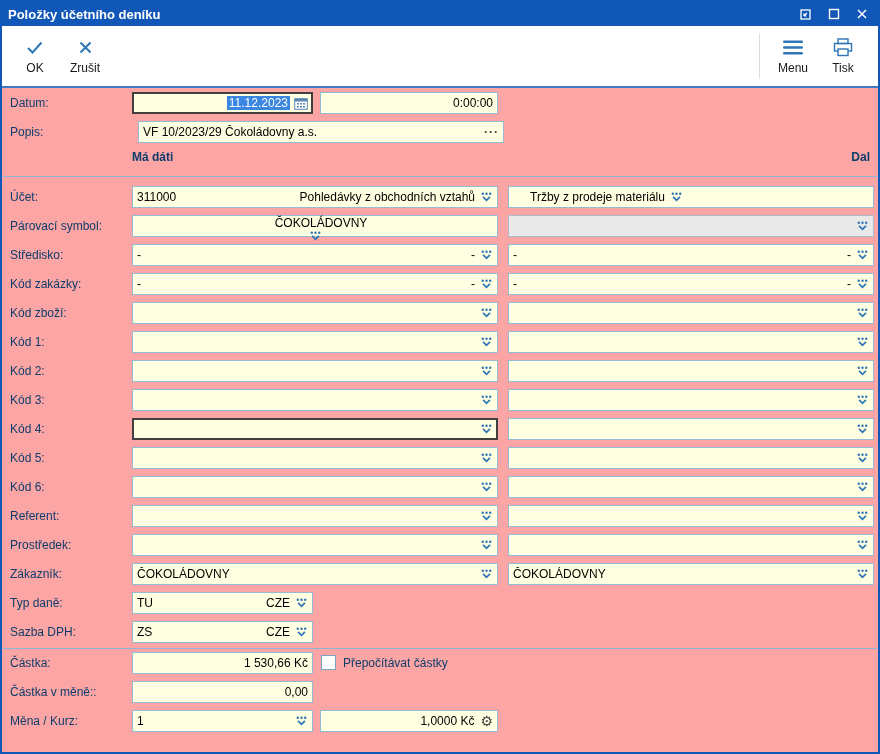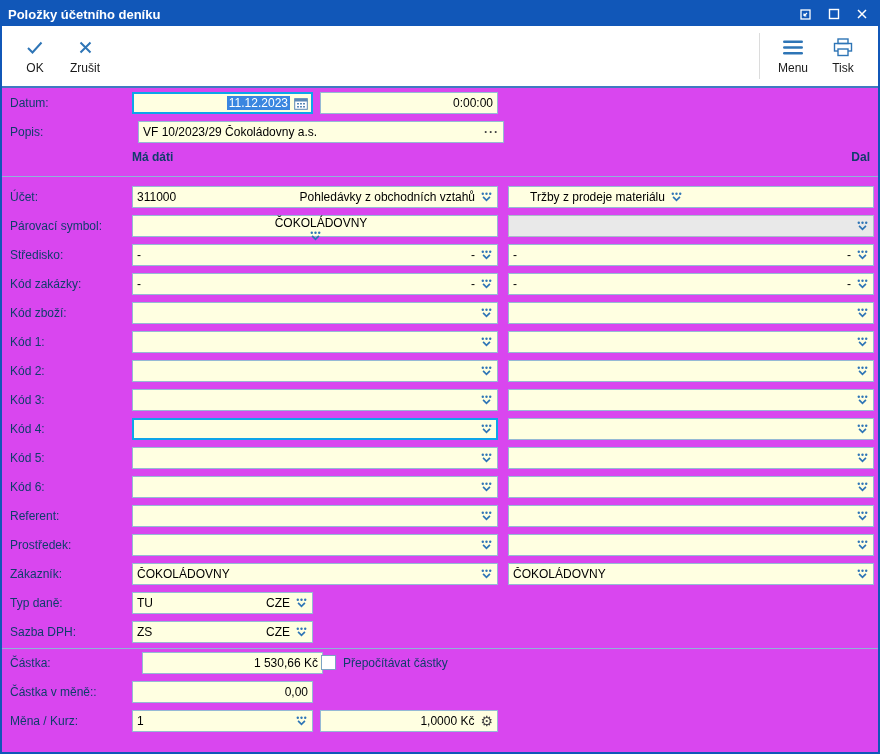--- a/index.html
+++ b/index.html
@@ -1,19 +1,19 @@
 <!DOCTYPE html>
 <html><head>
 <meta charset="utf-8">
 <style>
   * { margin:0; padding:0; box-sizing:border-box; }
   html,body { width:880px; height:754px; }
   body { font-family:"Liberation Sans","DejaVu Sans",sans-serif; background:#fff; position:relative; }
 
-  .window { position:absolute; inset:0; border:2px solid #1157b8; display:flex; flex-direction:column; background:#d946ef; }
+  .window { position:absolute; inset:0; border:2px solid #1157b8; display:flex; flex-direction:column; background:#fca5a5; }
 
   
   .titlebar { height:24px; background:#1157b8; color:#fff; display:flex; align-items:center; padding:0 10px 0 6px; flex:none; }
   .titlebar-title { font-size:13px; font-weight:bold; flex:1; white-space:nowrap; }
   .tb-controls { display:flex; align-items:center; gap:16px; }
   .tb-btn { display:flex; align-items:center; justify-content:center; cursor:default; }
 
   
   .toolbar { height:62px; background:#fff; border-bottom:2px solid #3f79c1; display:flex; align-items:center; padding:0 10px 0 8px; flex:none; }
   .tool-btn { min-width:50px; height:54px; display:flex; flex-direction:column; align-items:center; justify-content:center; gap:3px; }
@@ -22,21 +22,21 @@
   .flex-spacer { flex:1; }
   .vsep { width:1px; height:46px; background:#dcdcdc; margin:0 8px; }
 
   
   .form { position:relative; flex:1; font-size:12px; overflow:hidden; }
   .label { position:absolute; left:8px; color:#0f3d6b; white-space:nowrap; }
   .colhdr { position:absolute; font-weight:bold; color:#0f3d6b; white-space:nowrap; }
   .hline { position:absolute; left:0; right:0; height:1px; background:#8fb4d8; }
 
   .field { position:absolute; height:22px; background:#ffffe1; border:1px solid #96b9d4; display:flex; align-items:center; padding:0 4px; color:#000; white-space:nowrap; }
-  .field.focused { border:2px solid #0ea5e9; padding:0 3px; }
+  .field.focused { border:2px solid #404040; padding:0 3px; }
   .field.disabled { background:#e9e9e9; border-color:#a8bccb; }
   .code { flex:1; overflow:hidden; }
   .name { margin-left:17px; margin-right:5px; }
   .dd-icon { flex:none; }
   .val-right { margin-left:auto; }
   .sel { background:#3a86e0; color:#fff; padding:0 2px; margin-right:4px; }
   .dots { color:#444; letter-spacing:1px; font-weight:bold; margin-left:8px; }
   .gear { margin-left:6px; color:#444; font-size:14px; line-height:1; }
   .checkbox { position:absolute; width:15px; height:15px; background:#fff; border:1px solid #7da3c4; }
   .chk-label { position:absolute; color:#0f3d6b; white-space:nowrap; }
@@ -166,21 +166,21 @@
             <circle cx="6.5" cy="2.7" r="1.2"></circle>
             <circle cx="10.2" cy="2.7" r="1.2"></circle>
           </g>
           <path d="M3.1 5.8 L6.5 9.3 L9.9 5.8" fill="none" stroke="#2e75b6" stroke-width="1.7"></path>
         </svg>
     </div>
 
     <div class="hline" style="top:560px;"></div>
 
     <div class="label" style="top:568px">Částka:</div>
-    <div class="field" style="left:140px;top:564px;width:181px;">
+    <div class="field" style="left:130px;top:564px;width:181px;">
       <span class="val-right">1 530,66 Kč</span>
     </div>
     <div class="checkbox" style="left:319px;top:567px;"></div>
     <div class="chk-label" style="left:341px;top:568px;">Přepočítávat částky</div>
 
     <div class="label" style="top:597px">Částka v měně::</div>
     <div class="field" style="left:130px;top:593px;width:181px;">
       <span class="val-right">0,00</span>
     </div>
 

